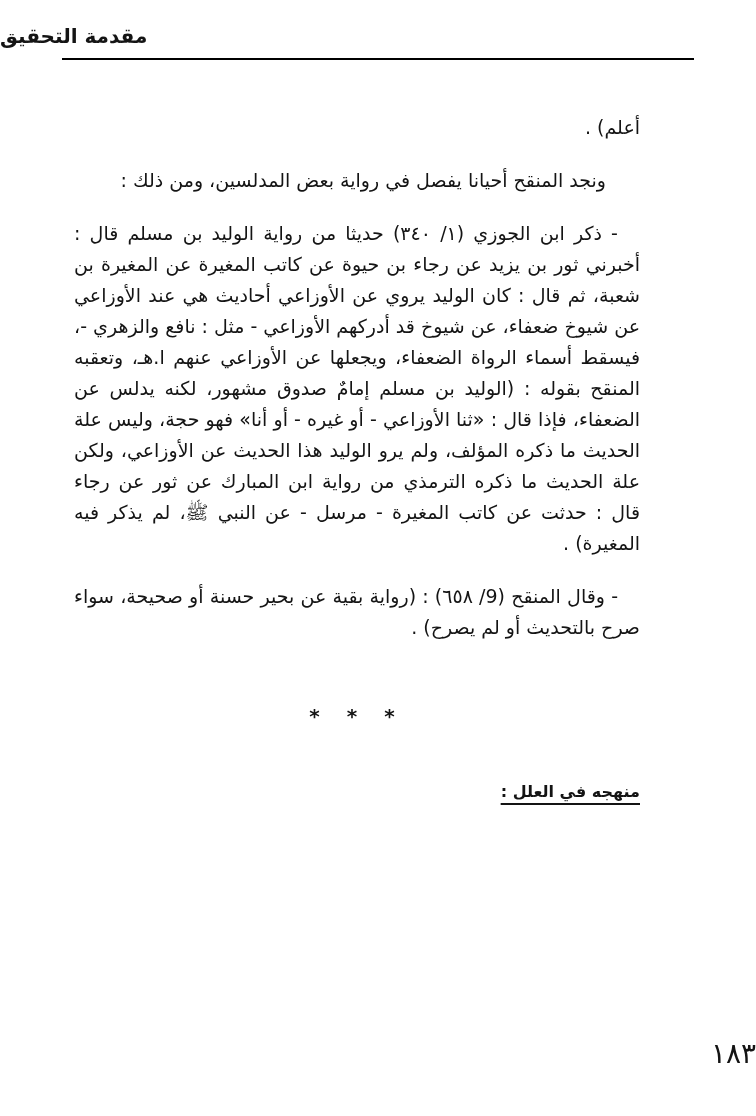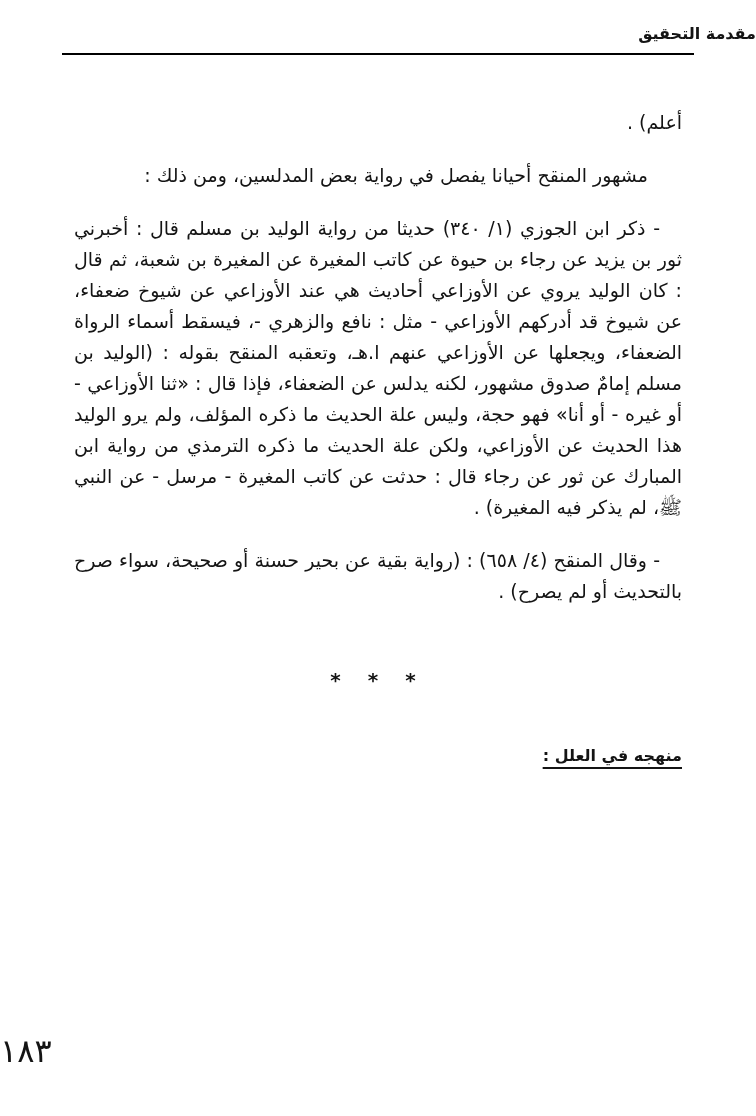--- a/index.html
+++ b/index.html
@@ -11,35 +11,35 @@
     width: 756px;
     height: 1116px;
     background: #ffffff;
     color: #141414;
     direction: rtl;
     font-family: "DejaVu Sans", sans-serif;
     overflow: hidden;
   }
 
   .running-head {
-    text-align: right;
+    text-align: left;
     padding-top: 24px;
-    font-size: 16px;
+    font-size: 20px;
     font-weight: bold;
     letter-spacing: 0.5px;
   }
 
   .head-rule {
     border: 0;
     border-top: 2px solid #000;
     margin: 10px 62px 0 62px;
   }
 
   .content {
-    padding: 52px 74px 0 74px;
+    padding: 52px 116px 0 74px;
     font-size: 19px;
     line-height: 31px;
     text-align: justify;
     text-justify: inter-word;
   }
 
   .continuation {
     text-align: right;
     margin-bottom: 22px;
   }
@@ -73,43 +73,43 @@
     text-decoration: underline;
     text-underline-offset: 6px;
     text-decoration-thickness: 1.5px;
   }
 
   .page-number {
     position: absolute;
     bottom: 46px;
     left: 0;
     right: 0;
-    text-align: left;
-    font-size: 32px;
+    text-align: right;
+    font-size: 28px;
     color: #141414;
   }
 </style>
 </head>
 <body>
 
 <div class="page">
 
   <div class="running-head">مقدمة التحقيق</div>
 
   <hr class="head-rule">
 
   <div class="content">
 
     <p class="continuation">أعلم) .</p>
 
-    <p class="para">مشهور المنقح أحيانا يفصل في رواية بعض المدلسين، ومن ذلك :</p>
+    <p class="para">ونجد المنقح أحيانا يفصل في رواية بعض المدلسين، ومن ذلك :</p>
 
     <p class="para-lead">- ذكر ابن الجوزي (١/ ٣٤٠) حديثا من رواية الوليد بن مسلم قال : أخبرني ثور بن يزيد عن رجاء بن حيوة عن كاتب المغيرة عن المغيرة بن شعبة، ثم قال : كان الوليد يروي عن الأوزاعي أحاديث هي عند الأوزاعي عن شيوخ ضعفاء، عن شيوخ قد أدركهم الأوزاعي - مثل : نافع والزهري -، فيسقط أسماء الرواة الضعفاء، ويجعلها عن الأوزاعي عنهم ا.هـ، وتعقبه المنقح بقوله : (الوليد بن مسلم إمامٌ صدوق مشهور، لكنه يدلس عن الضعفاء، فإذا قال : «ثنا الأوزاعي - أو غيره - أو أنا» فهو حجة، وليس علة الحديث ما ذكره المؤلف، ولم يرو الوليد هذا الحديث عن الأوزاعي، ولكن علة الحديث ما ذكره الترمذي من رواية ابن المبارك عن ثور عن رجاء قال : حدثت عن كاتب المغيرة - مرسل - عن النبي ﷺ، لم يذكر فيه المغيرة) .</p>
 
-    <p class="para-lead">- وقال المنقح (٤/ ٦٥٨) : (رواية بقية عن بحير حسنة أو صحيحة، سواء صرح بالتحديث أو لم يصرح) .</p>
+    <p class="para-lead">- وقال المنقح (9/ ٦٥٨) : (رواية بقية عن بحير حسنة أو صحيحة، سواء صرح بالتحديث أو لم يصرح) .</p>
 
     <p class="separator">* * *</p>
 
     <p class="section-heading">
       <span>منهجه في العلل :</span>
     </p>
 
 
   </div>
 

